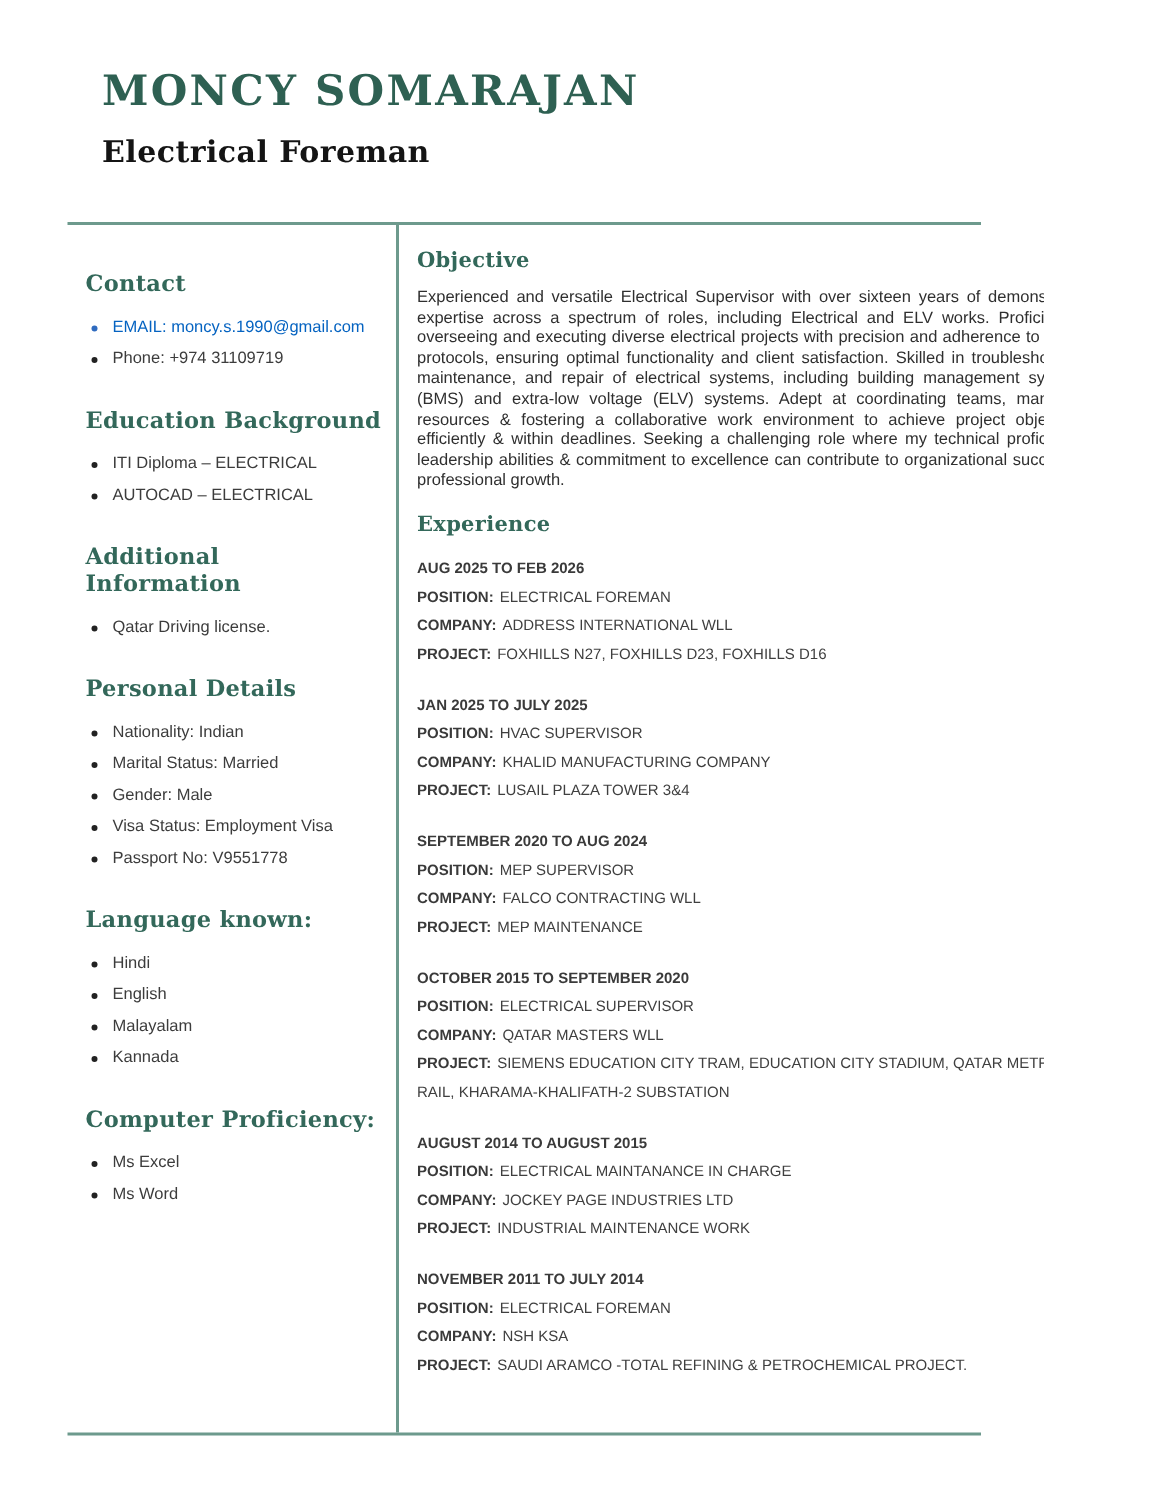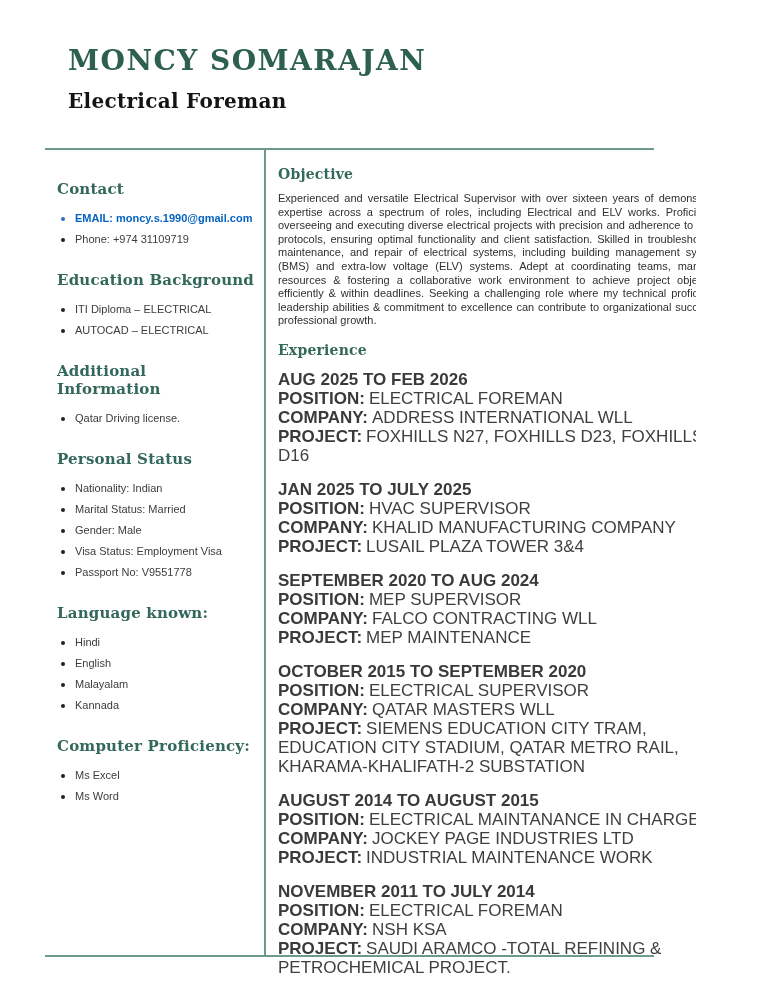--- a/index.html
+++ b/index.html
@@ -54,41 +54,41 @@
     display: flex;
     align-items: flex-start;
     gap: 10px;
     font-size: 11px;
     line-height: 19px;
     color: #3c3c3c;
   }
   .sidebar li + li { margin-top: 2px; }
   .dot { flex: none; width: 4px; height: 4px; border-radius: 50%; background: #222222; margin-top: 8px; }
   .dot.blue { background: #2f6bbf; }
-  .email { color: #0563c1; text-decoration: none; cursor: pointer; font-weight: bold; }
+  .email { color: #0563c1; text-decoration: none; cursor: pointer; }
 
   
   .main { position: absolute; left: 278px; top: 166px; width: 448px; }
   .mh {
     font-family: "DejaVu Serif", serif;
     font-size: 14px;
     font-weight: 700;
     color: #33685a;
     margin: 0 0 10px 0;
     letter-spacing: 0.2px;
   }
   .mh.exp { margin-top: 4px; margin-bottom: 12px; }
   .objective {
     margin: 0 0 14px 0;
     font-size: 11px;
     line-height: 13.6px;
     text-align: justify;
     color: #2f2f2f;
   }
-  .job { margin-bottom: 15px; font-size: 17px; color: #3f3f3f; }
+  .job { margin-bottom: 15px; font-size: 10px; color: #3f3f3f; }
   .job .period { font-weight: 700; color: #3a3a3a; line-height: 19px; }
   .job .line { line-height: 19px; }
   .lbl { font-weight: 700; color: #3a3a3a; margin-right: 4px; }
 </style>
 </head>
 <body>
 
 <div class="page">
 
   <header class="header">
@@ -134,21 +134,21 @@
       <h3>Additional Information</h3>
       <ul>
         <li>
             <span class="dot"></span>
             <span>Qatar Driving license.</span>
           </li>
       </ul>
     </section>
 
     <section>
-      <h3>Personal Status</h3>
+      <h3>Personal Details</h3>
       <ul>
         <li>
             <span class="dot"></span>
             <span>Nationality: Indian</span>
           </li>
         <li>
             <span class="dot"></span>
             <span>Marital Status: Married</span>
           </li>
         <li>

